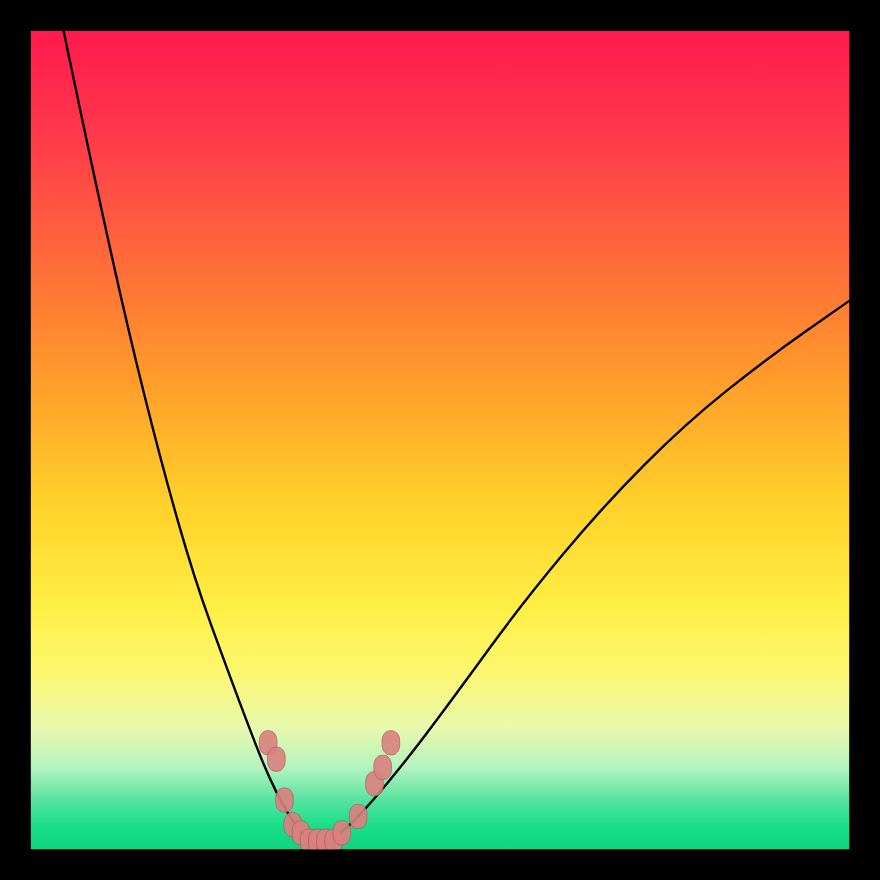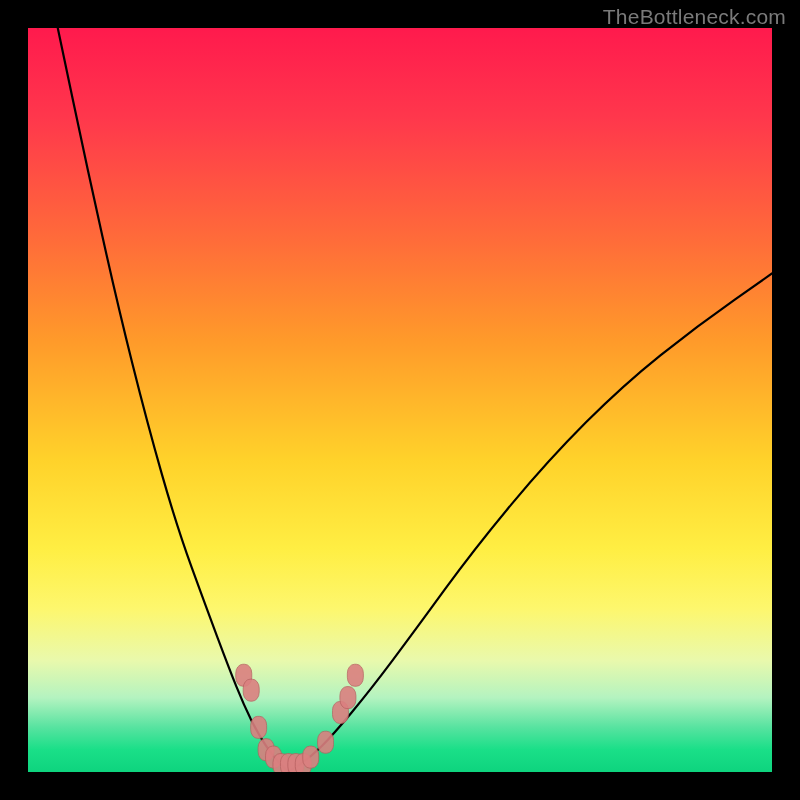--- a/index.html
+++ b/index.html
@@ -90,14 +90,13 @@
           <rect x="259.84" y="725.56" width="16" height="22" rx="7" ry="9" class="marker"></rect>
           <rect x="267.28" y="725.56" width="16" height="22" rx="7" ry="9" class="marker"></rect>
           <rect x="274.72" y="718.12" width="16" height="22" rx="7" ry="9" class="marker"></rect>
           <rect x="289.6" y="703.24" width="16" height="22" rx="7" ry="9" class="marker"></rect>
           <rect x="304.47999999999996" y="673.48" width="16" height="22" rx="7" ry="9" class="marker"></rect>
           <rect x="311.92" y="658.6" width="16" height="22" rx="7" ry="9" class="marker"></rect>
           <rect x="319.36" y="636.28" width="16" height="22" rx="7" ry="9" class="marker"></rect>
         </g>
     </svg>
   </div>
-  <div class="watermark">TheBottleneck.com</div>
 </div>
 
 </body></html>

